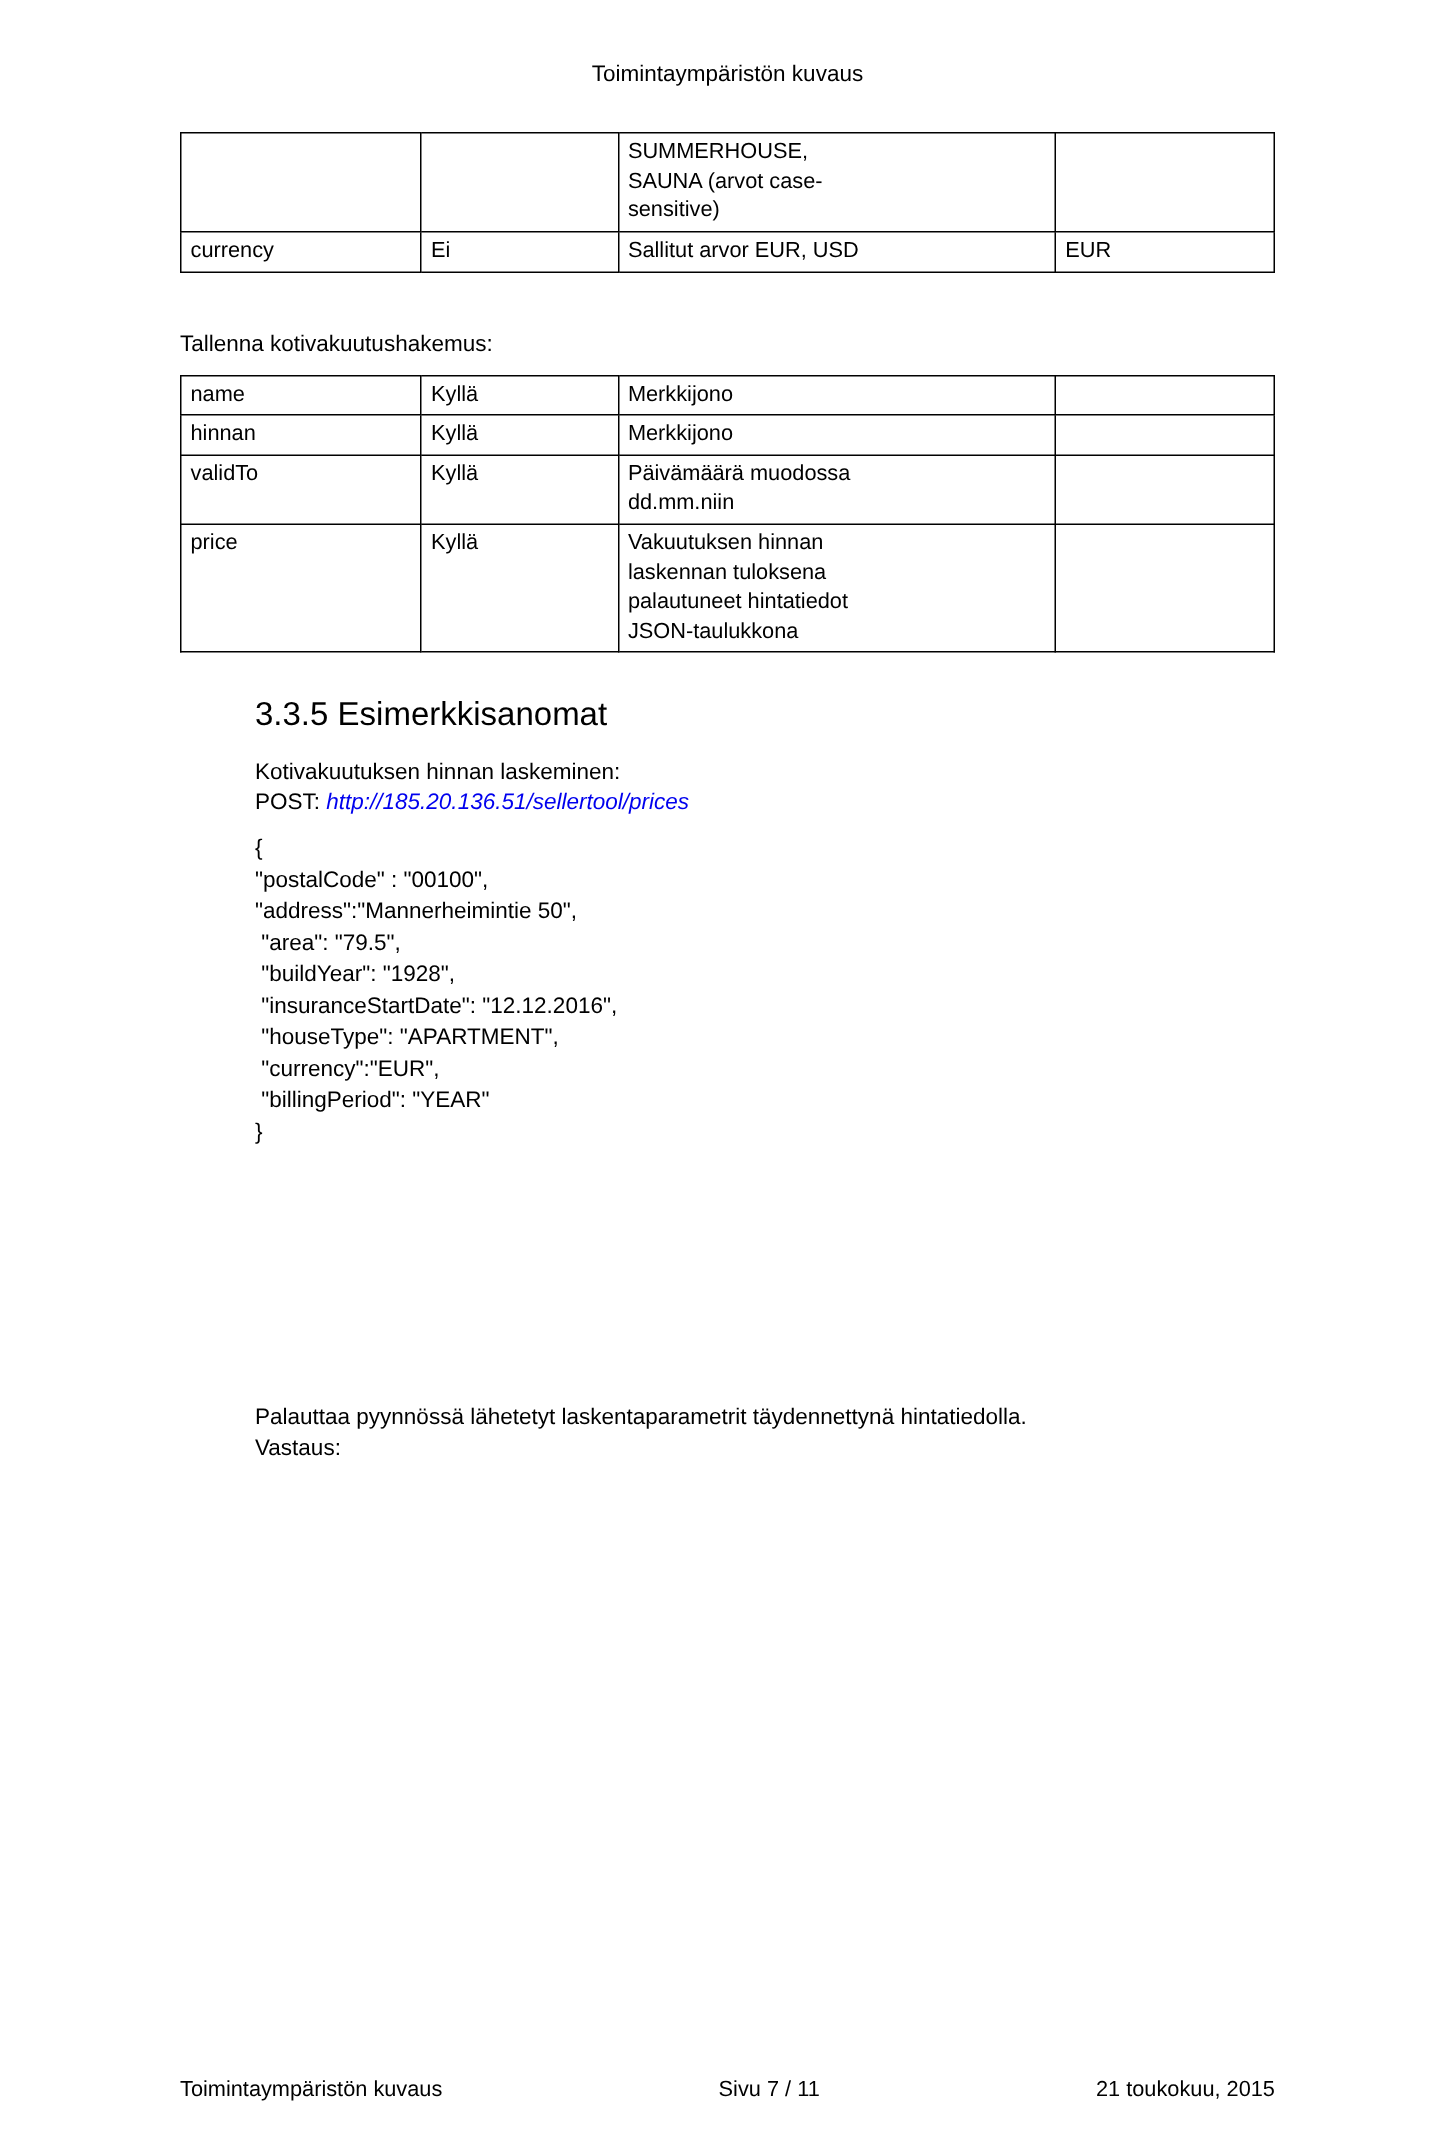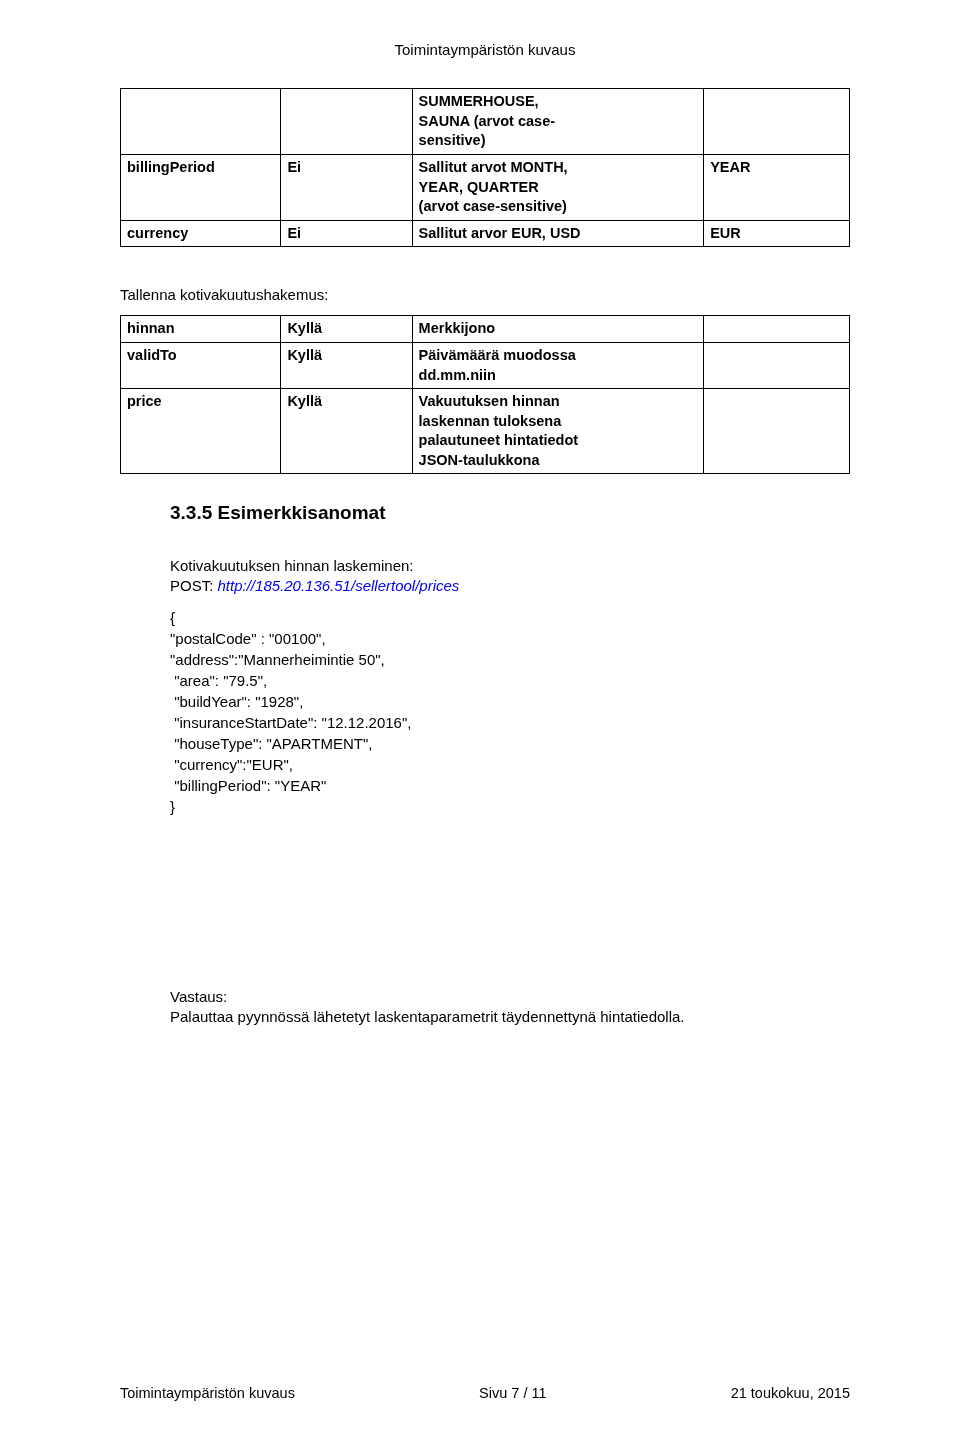--- a/index.html
+++ b/index.html
@@ -29,37 +29,37 @@
     width: 100%;
     table-layout: fixed;
     margin-bottom: 10px;
   }
   td, th {
     border: 1px solid #000;
     padding: 3px 6px;
     font-size: 14.5px;
     vertical-align: top;
     text-align: left;
-    font-weight: bold;
+    font-weight: normal;
     word-wrap: break-word;
   }
   .col-a { width: 22%; }
   .col-b { width: 18%; }
   .col-c { width: 40%; }
   .col-d { width: 20%; }
   .section-label {
     margin-top: 38px;
     margin-bottom: 10px;
     font-size: 15px;
   }
   .h3 {
-    font-weight: bold;
-    font-size: 19px;
+    font-weight: normal;
+    font-size: 22px;
     margin-top: 26px;
-    margin-bottom: 30px;
+    margin-bottom: 14px;
   }
   .indent-block {
     margin-left: 50px;
   }
   .link {
     color: #0000EE;
     font-style: italic;
     margin-top: 21px;
   }
   .post-label {
@@ -104,46 +104,44 @@
     <tbody>
       <tr>
         <td></td>
         <td></td>
         <td style="white-space:pre-line">SUMMERHOUSE,
 SAUNA (arvot case-
 sensitive)</td>
         <td></td>
       </tr>
       <tr>
-        <td>billingPeriod</td>
-        <td>Ei</td>
-        <td style="white-space:pre-line">Sallitut arvot MONTH,
-YEAR, QUARTER
-(arvot case-sensitive)</td>
-        <td>YEAR</td>
-      </tr>
-      <tr>
         <td>currency</td>
         <td>Ei</td>
         <td style="white-space:pre-line">Sallitut arvor EUR, USD</td>
         <td>EUR</td>
       </tr>
     </tbody>
   </table>
 
   <div class="section-label">Tallenna kotivakuutushakemus:</div>
 
   <table>
     <colgroup>
       <col class="col-a">
         <col class="col-b">
         <col class="col-c">
         <col class="col-d">
     </colgroup>
     <tbody>
+      <tr>
+        <td>name</td>
+        <td>Kyllä</td>
+        <td style="white-space:pre-line">Merkkijono</td>
+        <td></td>
+      </tr>
       <tr>
         <td>hinnan</td>
         <td>Kyllä</td>
         <td style="white-space:pre-line">Merkkijono</td>
         <td></td>
       </tr>
       <tr>
         <td>validTo</td>
         <td>Kyllä</td>
         <td style="white-space:pre-line">Päivämäärä muodossa
@@ -178,22 +176,22 @@
       <div style="white-space:pre"> "buildYear": "1928",</div>
       <div style="white-space:pre"> "insuranceStartDate": "12.12.2016",</div>
       <div style="white-space:pre"> "houseType": "APARTMENT",</div>
       <div style="white-space:pre"> "currency":"EUR",</div>
       <div style="white-space:pre"> "billingPeriod": "YEAR"</div>
       <div>}</div>
     </div>
   </div>
 
   <div class="answer-block">
+    <div>Palauttaa pyynnössä lähetetyt laskentaparametrit täydennettynä hintatiedolla.</div>
     <div>Vastaus:</div>
-    <div>Palauttaa pyynnössä lähetetyt laskentaparametrit täydennettynä hintatiedolla.</div>
   </div>
 
   <div class="footer">
     <span>Toimintaympäristön kuvaus</span>
     <span>Sivu 7 / 11</span>
     <span>21 toukokuu, 2015</span>
   </div>
 
 </div>
 

